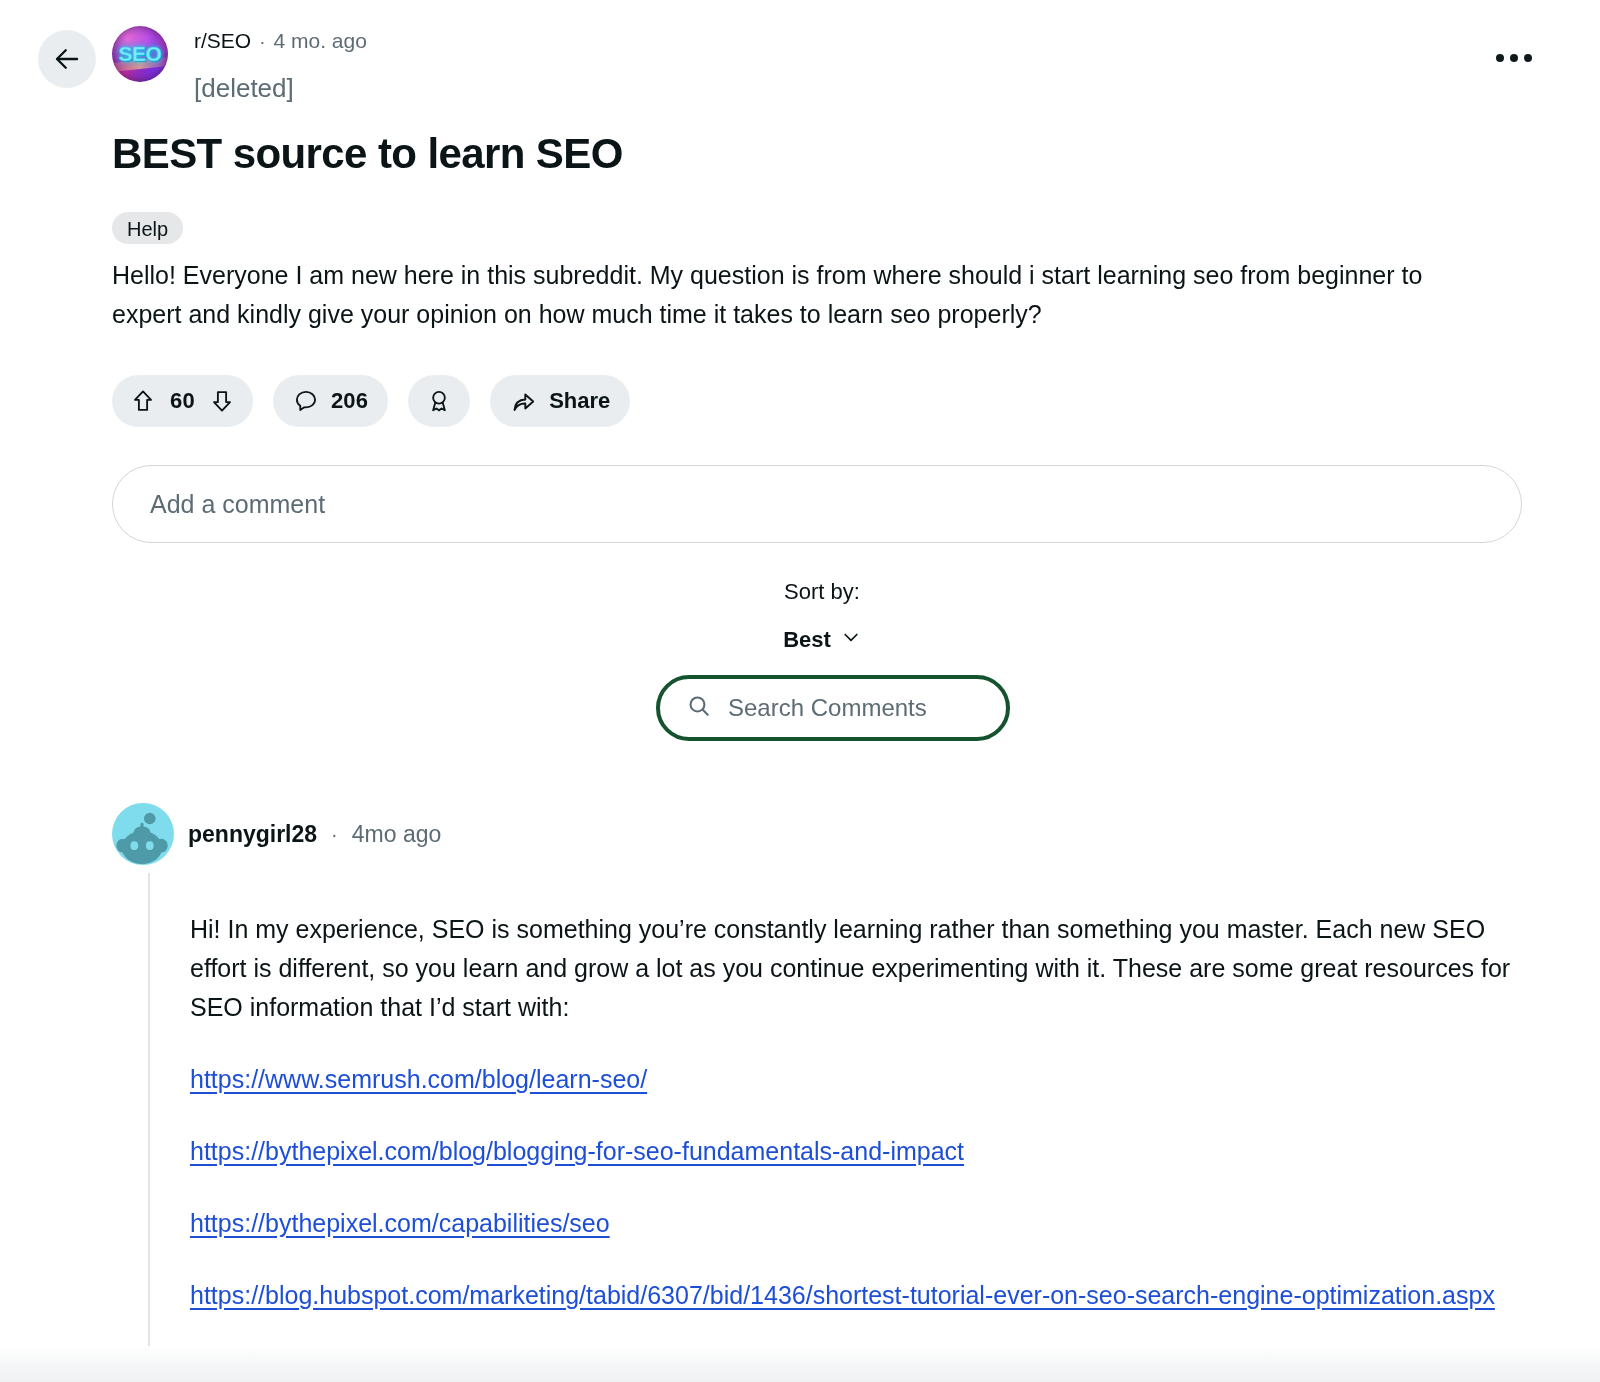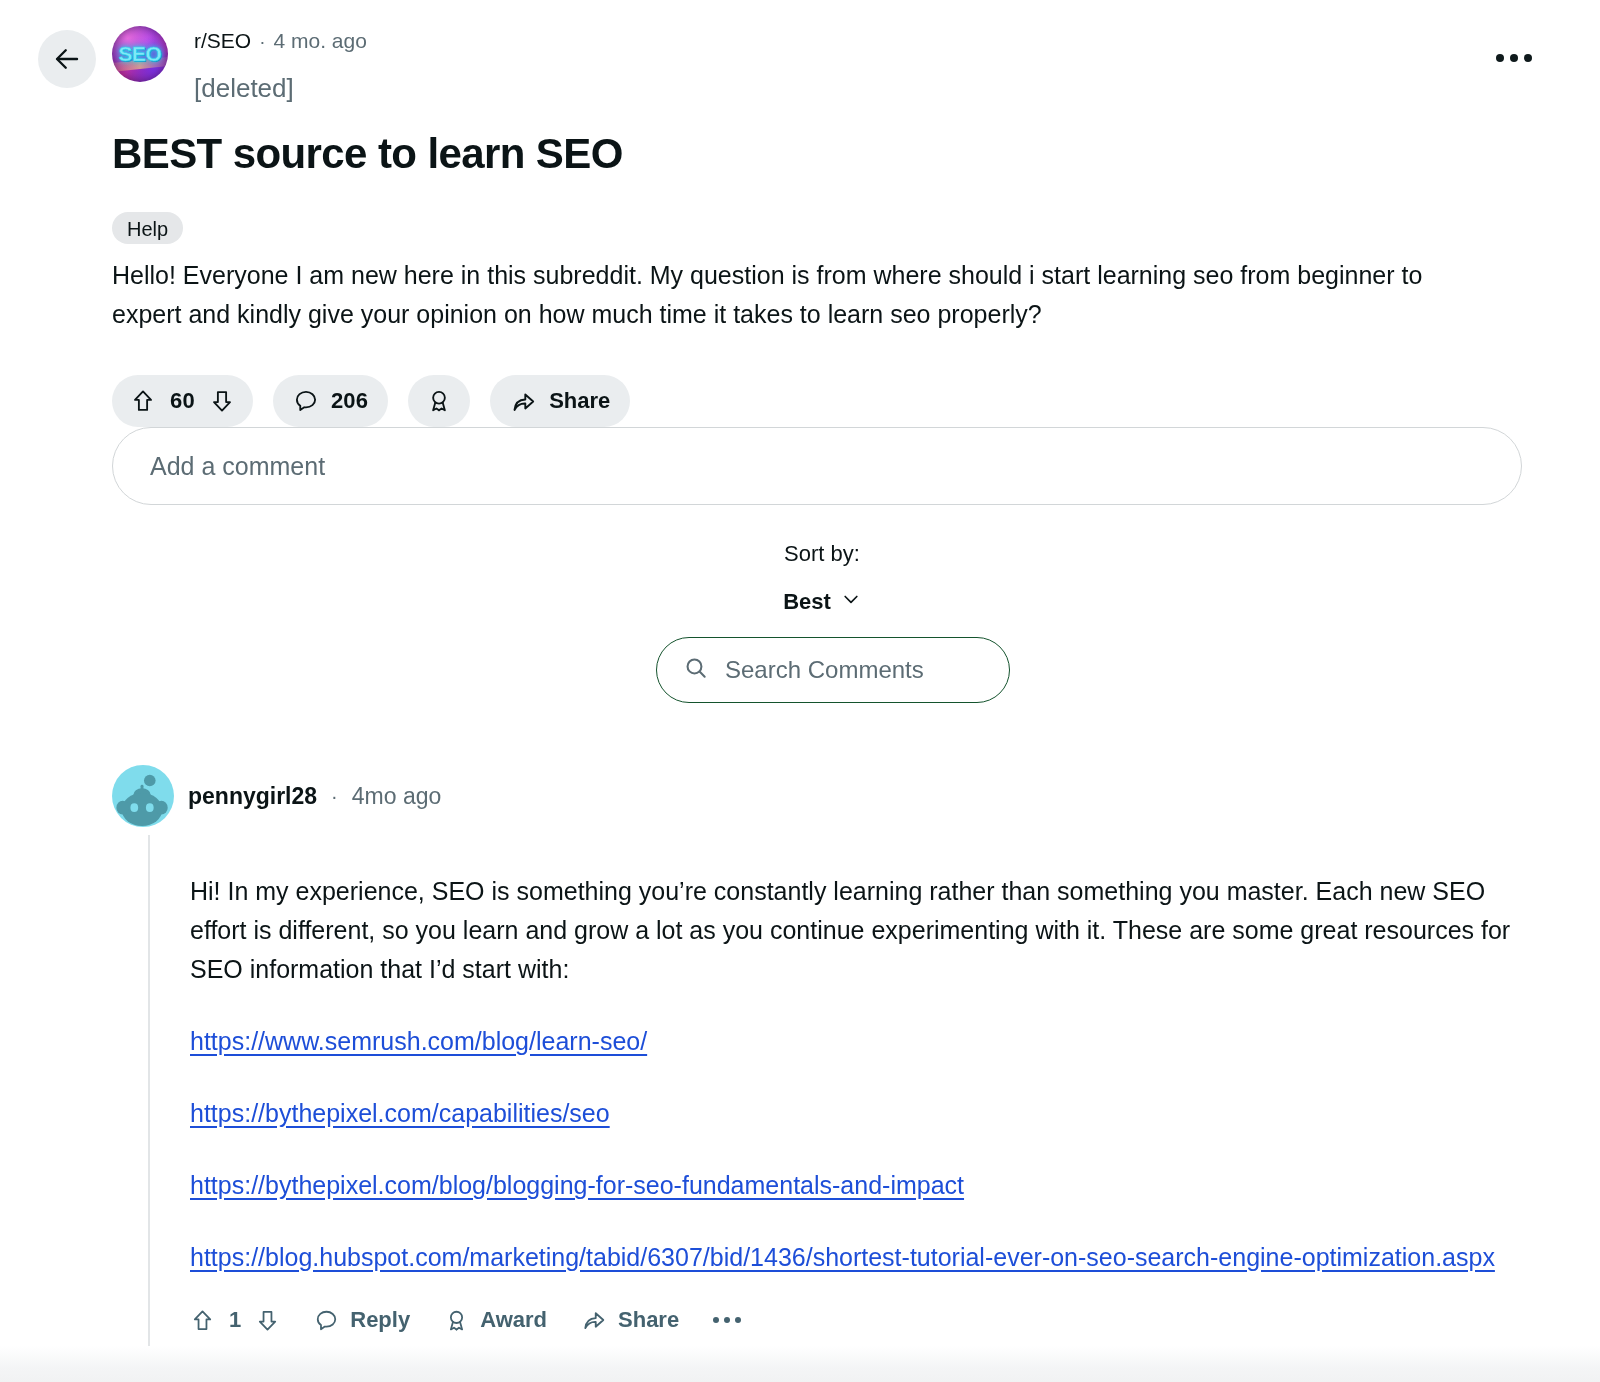--- a/index.html
+++ b/index.html
@@ -176,20 +176,21 @@
     font-weight: 700;
     letter-spacing: 0.2px;
   }
   .pill.square { padding: 0 18px; }
   .pill .lbl { font-size: 22px; font-weight: 700; }
   .vote-pill { padding: 0 18px; gap: 14px; }
   .icon-btn { display: inline-flex; align-items: center; cursor: pointer; }
 
   
   .add-comment {
+    margin-top: 38px;
     width: 1410px;
     height: 78px;
     border: 1px solid #d2d6d8;
     border-radius: 40px;
     display: flex;
     align-items: center;
     padding: 0 37px;
     cursor: text;
     background: #fff;
   }
@@ -208,21 +209,21 @@
   }
   .sort-label { font-size: 22px; color: #0b1416; }
   .sort-select {
     display: flex; align-items: center; gap: 10px;
     font-size: 22px; font-weight: 700; color: #0b1416;
     cursor: pointer;
   }
   .search-comments {
     margin-left: 22px;
     width: 354px; height: 66px;
-    border: 1px solid #14532d;
+    border: 4px solid #14532d;
     border-radius: 34px;
     display: flex; align-items: center; gap: 16px;
     padding: 0 26px;
     cursor: text;
   }
   .search-comments .ph { color: #5c6c74; font-size: 24px; }
 
   
   .comment { margin-top: 62px; position: relative; }
   .comment-head {
@@ -459,22 +460,22 @@
         <span class="comment-time">4mo ago</span>
       </div>
 
       <div class="thread-wrap">
         <div class="thread-line"></div>
 
         <div class="comment-body">
           <p class="comment-text">Hi! In my experience, SEO is something you’re constantly learning rather than something you master. Each new SEO effort is different, so you learn and grow a lot as you continue experimenting with it. These are some great resources for SEO information that I’d start with:</p>
 
           <a class="comment-link">https://www.semrush.com/blog/learn-seo/</a>
+          <a class="comment-link">https://bythepixel.com/blog/blogging-for-seo-fundamentals-and-impact</a>
           <a class="comment-link">https://bythepixel.com/capabilities/seo</a>
-          <a class="comment-link">https://bythepixel.com/blog/blogging-for-seo-fundamentals-and-impact</a>
           <a class="comment-link">https://blog.hubspot.com/marketing/tabid/6307/bid/1436/shortest-tutorial-ever-on-seo-search-engine-optimization.aspx</a>
 
           <div class="comment-actions">
             <div class="ca ca-vote">
               <span class="icon-btn">
                 <svg width="25" height="25" viewBox="0 0 24 24" fill="none" stroke="#44626f" stroke-width="1.7" stroke-linejoin="round" stroke-linecap="round">
                   <path d="M12 3.2 4.6 11h3.6v9.2h7.6V11h3.6z"></path>
                 </svg>
               </span>
               <span class="num">1</span>

